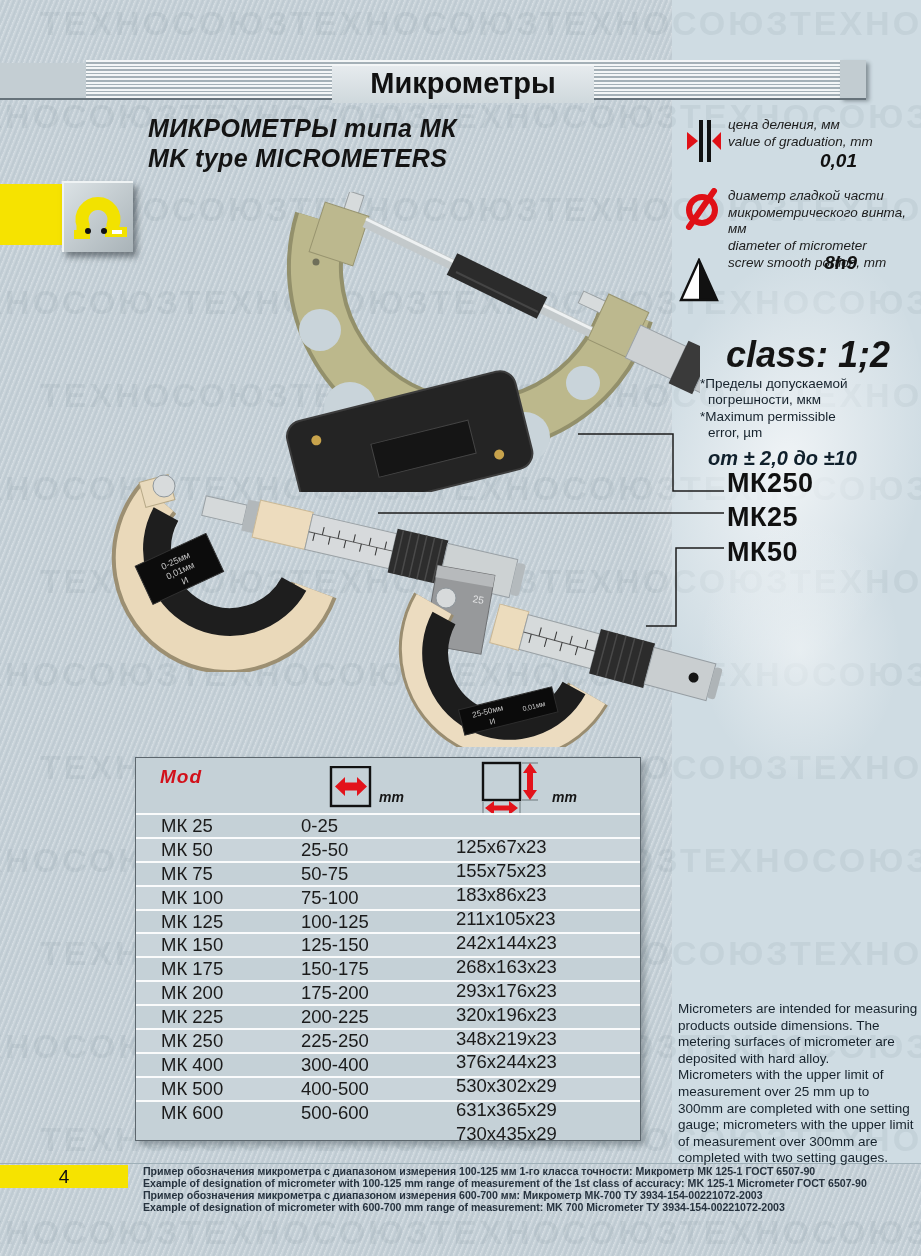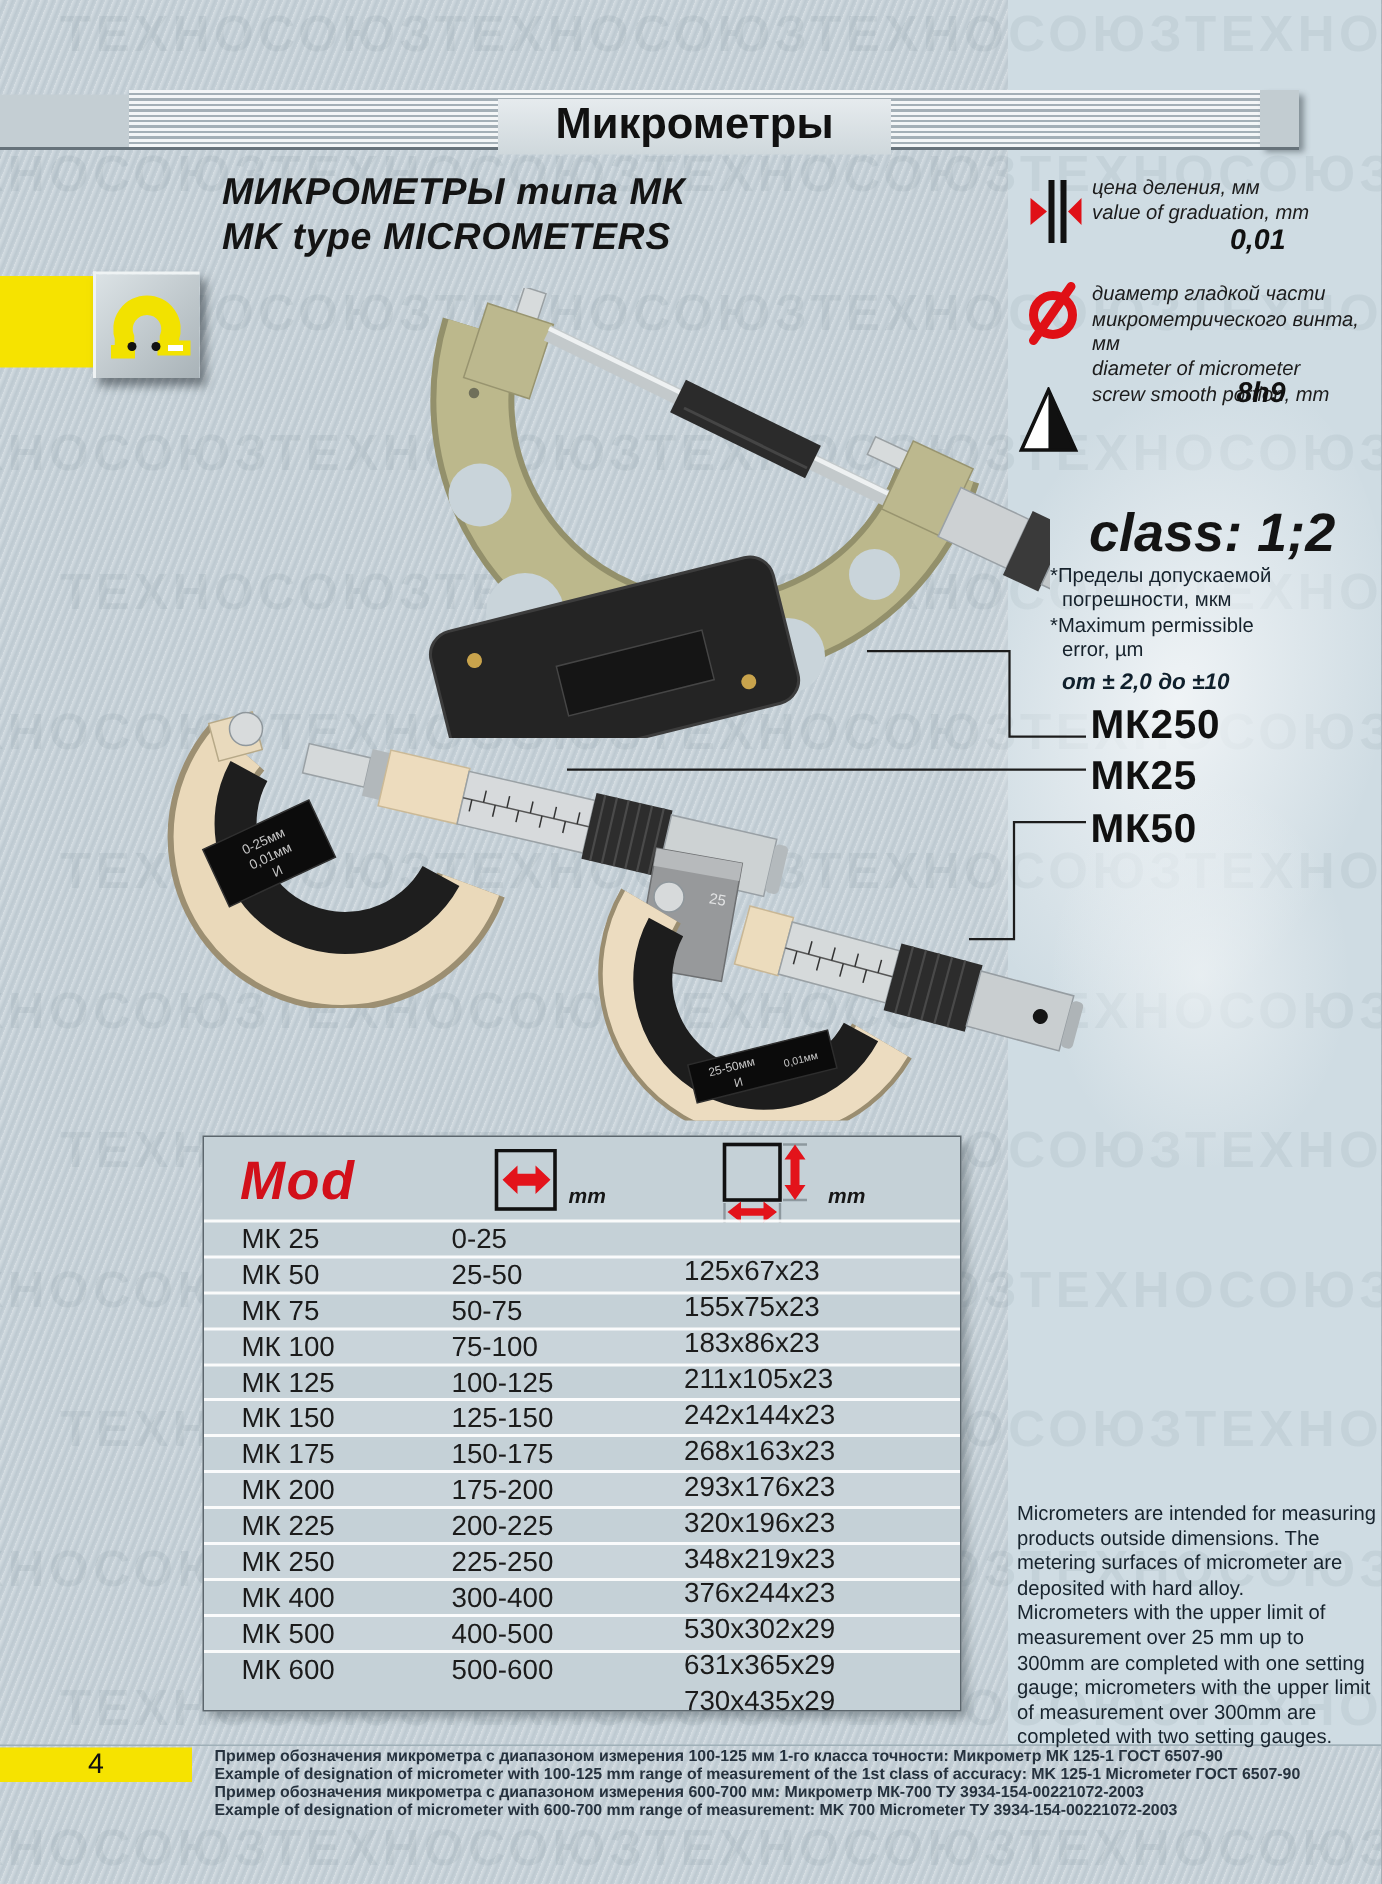--- a/index.html
+++ b/index.html
@@ -42,28 +42,28 @@
       background:linear-gradient(135deg,#dbe2e5,#a9b3b8);
       border-top:2px solid #eff3f4;border-left:2px solid #eff3f4;
       box-shadow:4px 5px 6px rgba(30,38,44,.5);}
   
   .spec-text{font-style:italic;font-size:13.5px;line-height:1.24;color:#1c1c1c;z-index:5;}
   .spec-value{font-style:italic;font-weight:bold;font-size:19px;color:#111;z-index:5;
       text-align:right;width:130px;}
   .class-label{left:726px;top:334px;z-index:5;font-style:italic;font-weight:800;
       font-size:36px;color:#141414;}
   .error-note{left:700px;top:376px;z-index:5;font-size:13.5px;line-height:1.22;color:#16222c;}
-  .error-note .val{font-style:italic;font-weight:bold;font-size:15px;margin-top:4px;color:#10202c;}
+  .error-note .val{font-style:italic;font-weight:bold;font-size:20px;margin-top:4px;color:#10202c;}
   .model{z-index:6;font-weight:800;font-size:27px;letter-spacing:.5px;color:#101010;}
   
   .table{left:135px;top:757px;width:506px;height:384px;z-index:5;background:#c5d1d7;
       border:1px solid #5c666d;box-shadow:4px 4px 6px rgba(35,45,52,.35);box-sizing:border-box;}
   .thead{position:absolute;left:0;top:0;width:100%;height:55px;}
   .mod-hdr{position:absolute;left:24px;top:8px;font-style:italic;font-weight:800;
-      font-size:36px;color:#d2101a;letter-spacing:1px;}
+      font-size:19px;color:#d2101a;letter-spacing:1px;}
   .unit{position:absolute;font-style:italic;font-weight:bold;font-size:14px;color:#161616;}
   .tbody{position:absolute;left:0;top:55px;width:100%;}
   .trow{display:flex;height:21.9px;align-items:center;border-top:2px solid rgba(255,255,255,.9);
       font-size:18.5px;color:#1b1b1b;}
   .trow:nth-child(even){background:rgba(255,255,255,.08);}
   .tcell.c0{width:165px;padding-left:25px;box-sizing:border-box;}
   .tcell.c1{width:155px;}
   .tcell.c2{width:160px;margin-top:43px;}
   
   .desc{left:678px;top:847px;width:240px;z-index:5;font-size:13.5px;line-height:1.23;

